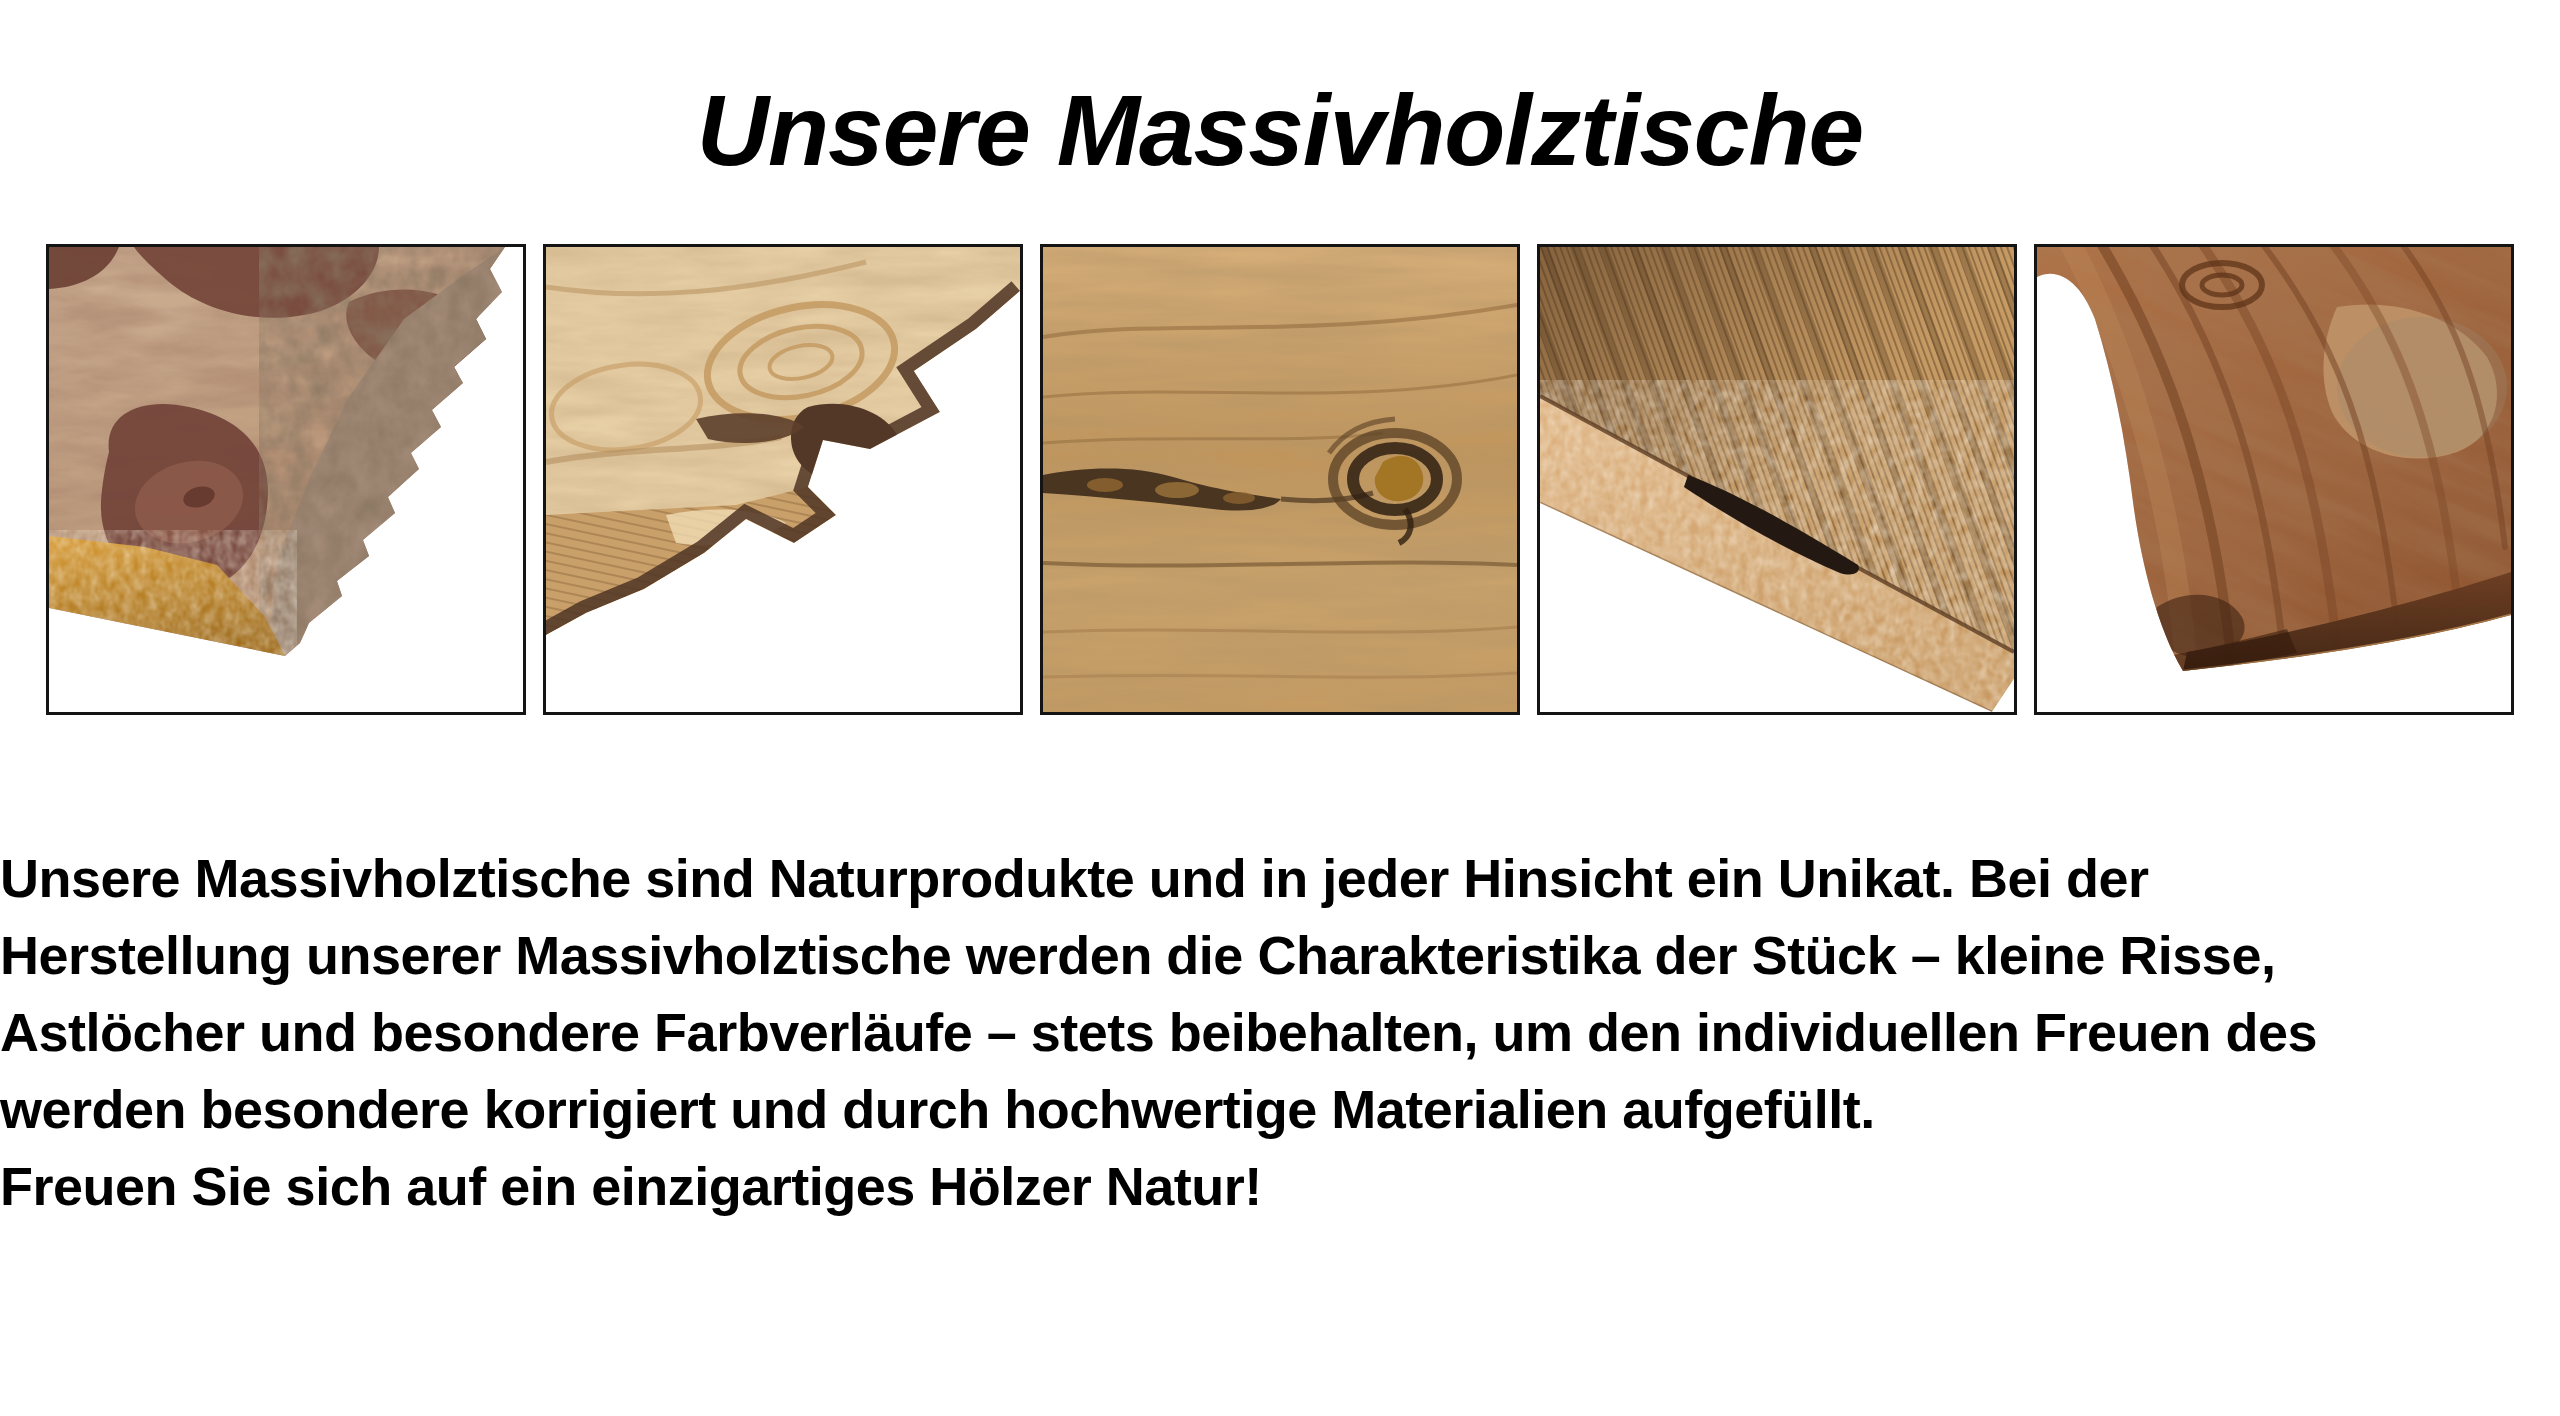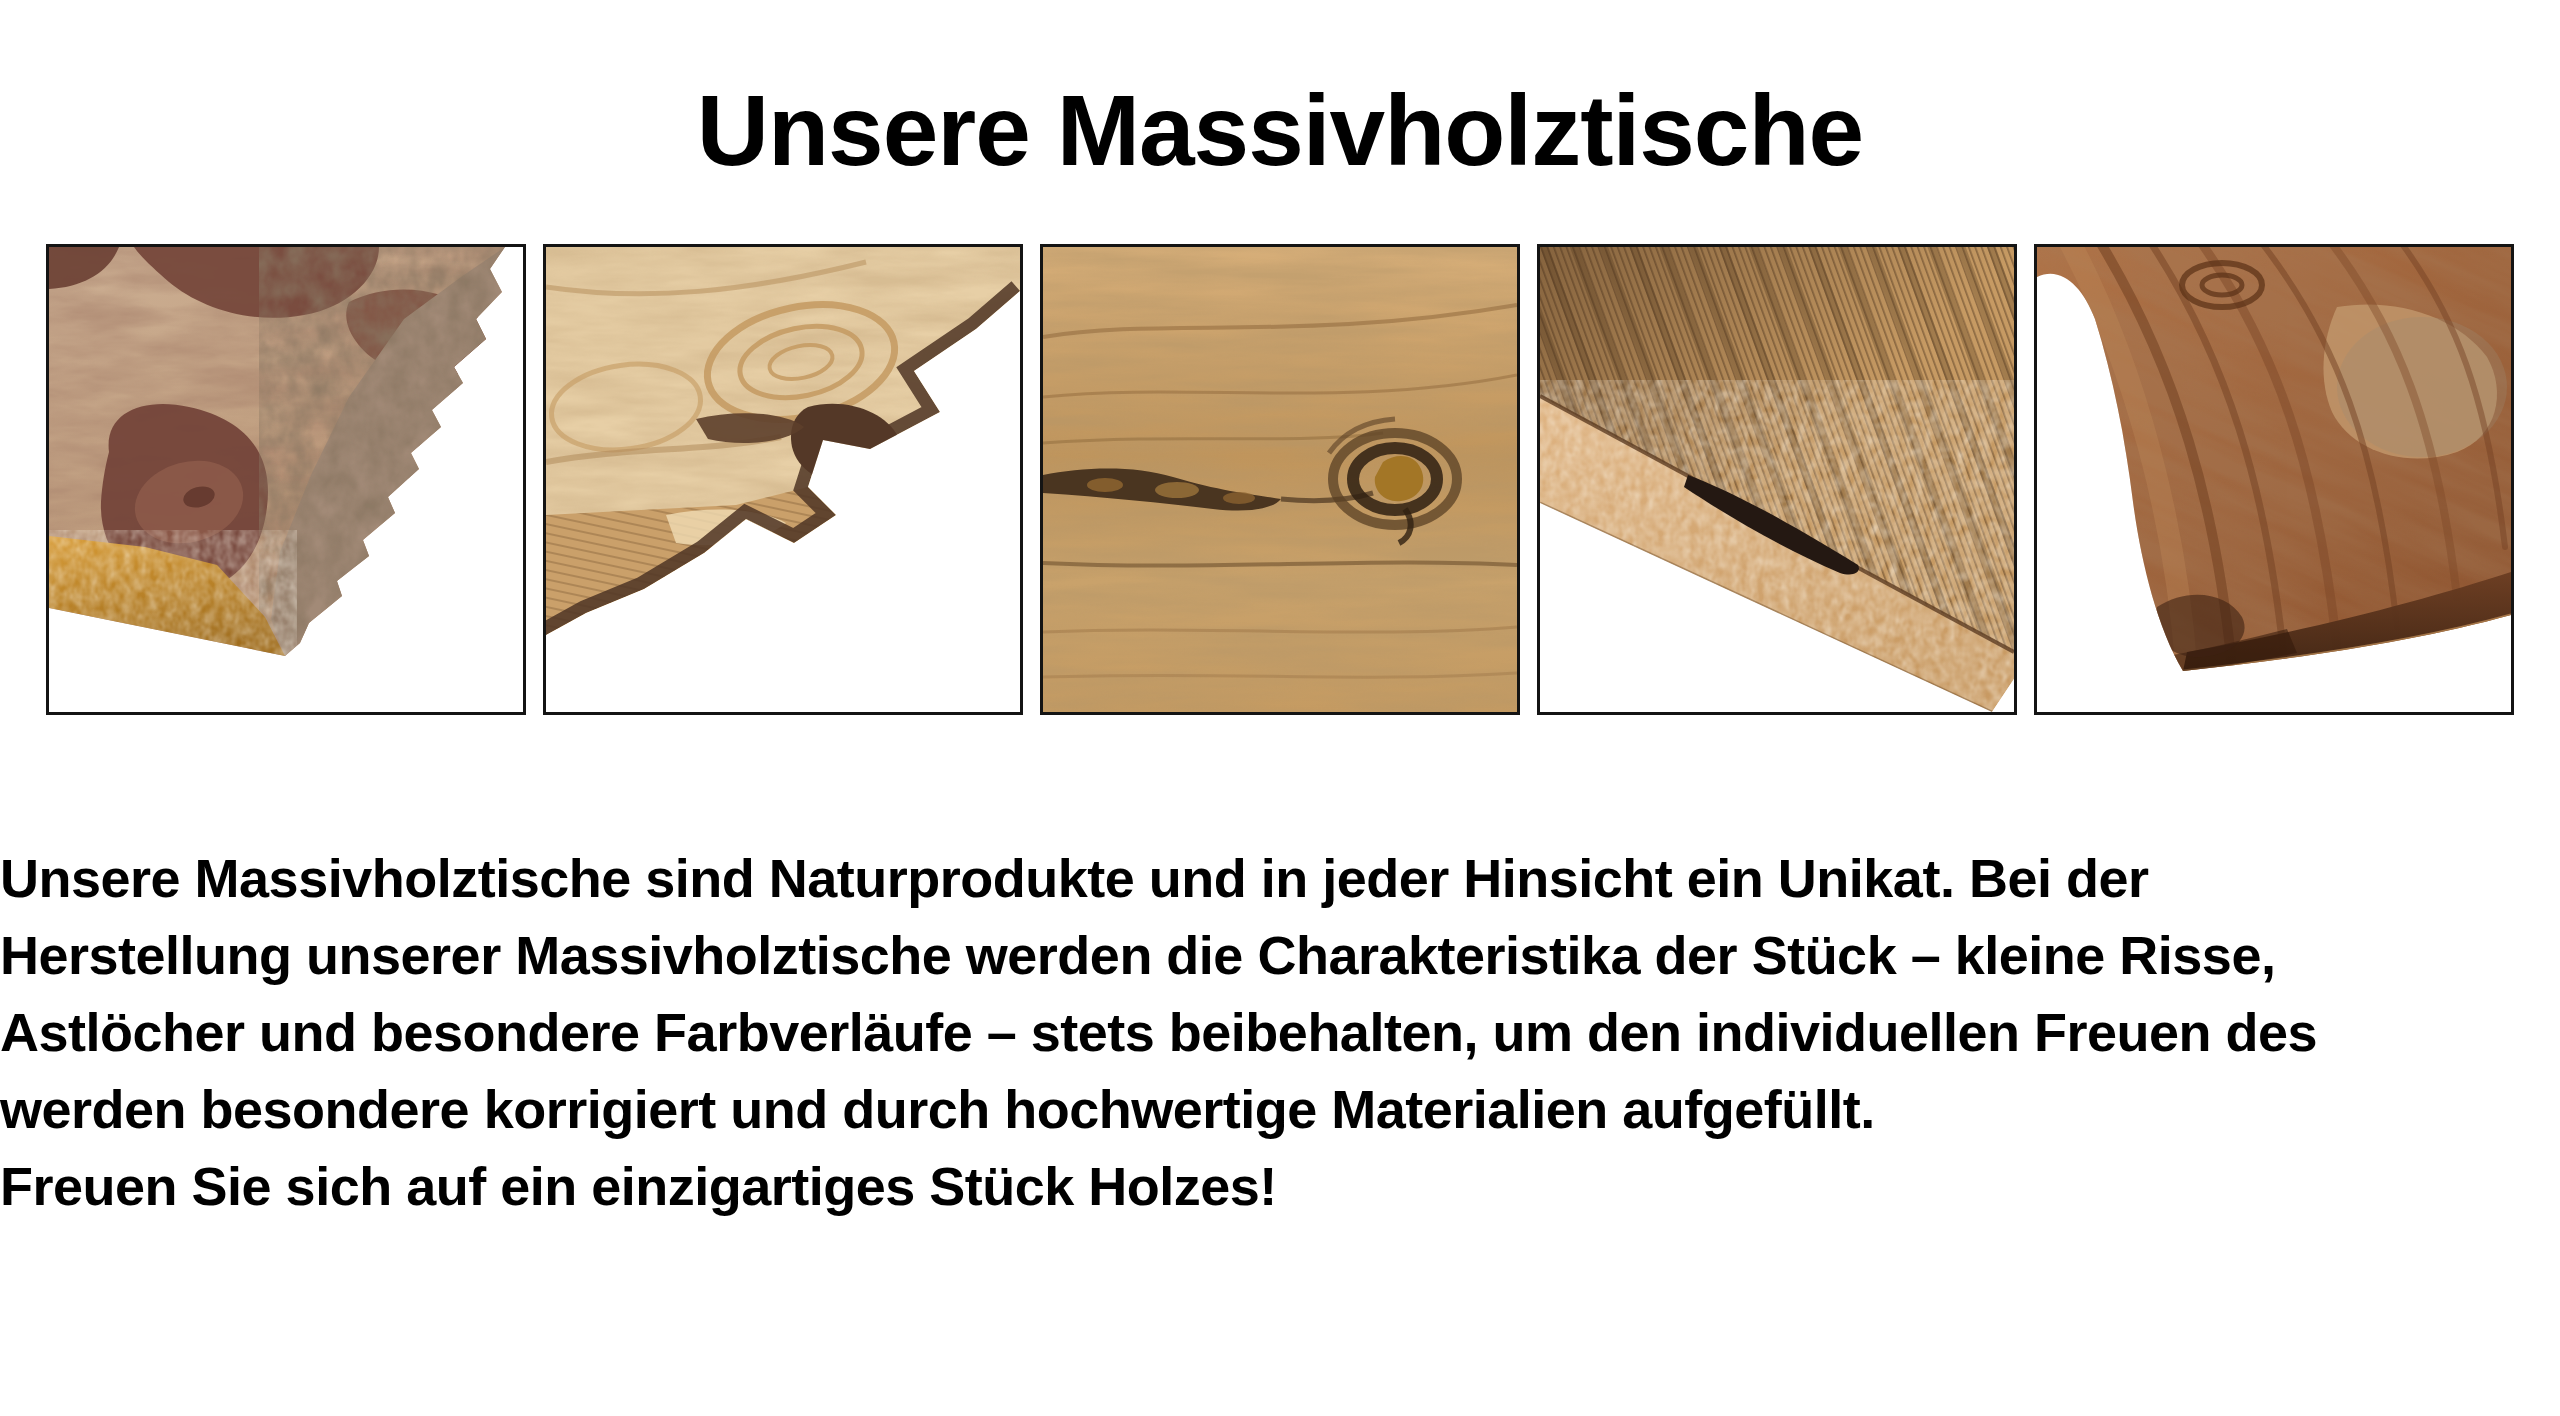--- a/index.html
+++ b/index.html
@@ -5,20 +5,21 @@
   html,body{margin:0;padding:0;}
   body{
     width:2560px;height:1416px;overflow:hidden;background:#ffffff;
     font-family:"Liberation Sans",sans-serif;color:#000;
   }
   .banner{width:2560px;height:1416px;position:relative;}
   .title{
     margin:70px 0 0 0;text-align:center;
     font-size:100px;line-height:120px;font-weight:700;letter-spacing:-1px;
     white-space:nowrap;
+    font-style:italic;
   }
   .gallery{
     margin-top:54px;display:flex;justify-content:center;gap:17px;
   }
   .imgbox{
     width:474px;height:465px;border:3px solid #141414;background:#ffffff;
     overflow:hidden;flex:0 0 auto;
   }
   .imgbox svg{display:block;width:100%;height:100%;}
   .description{
@@ -256,16 +257,16 @@
       </svg>
     </div>
 
   </div>
 
   <div class="description">
     <div class="line">Unsere Massivholztische sind Naturprodukte und in jeder Hinsicht ein Unikat. Bei der</div>
     <div class="line">Herstellung unserer Massivholztische werden die Charakteristika der Stück – kleine Risse,</div>
     <div class="line">Astlöcher und besondere Farbverläufe – stets beibehalten, um den individuellen Freuen des</div>
     <div class="line">werden besondere korrigiert und durch hochwertige Materialien aufgefüllt.</div>
-    <div class="line">Freuen Sie sich auf ein einzigartiges Stück Holzes!</div>
+    <div class="line">Freuen Sie sich auf ein einzigartiges Hölzer Natur!</div>
   </div>
 
 </div>
 
 </body></html>

